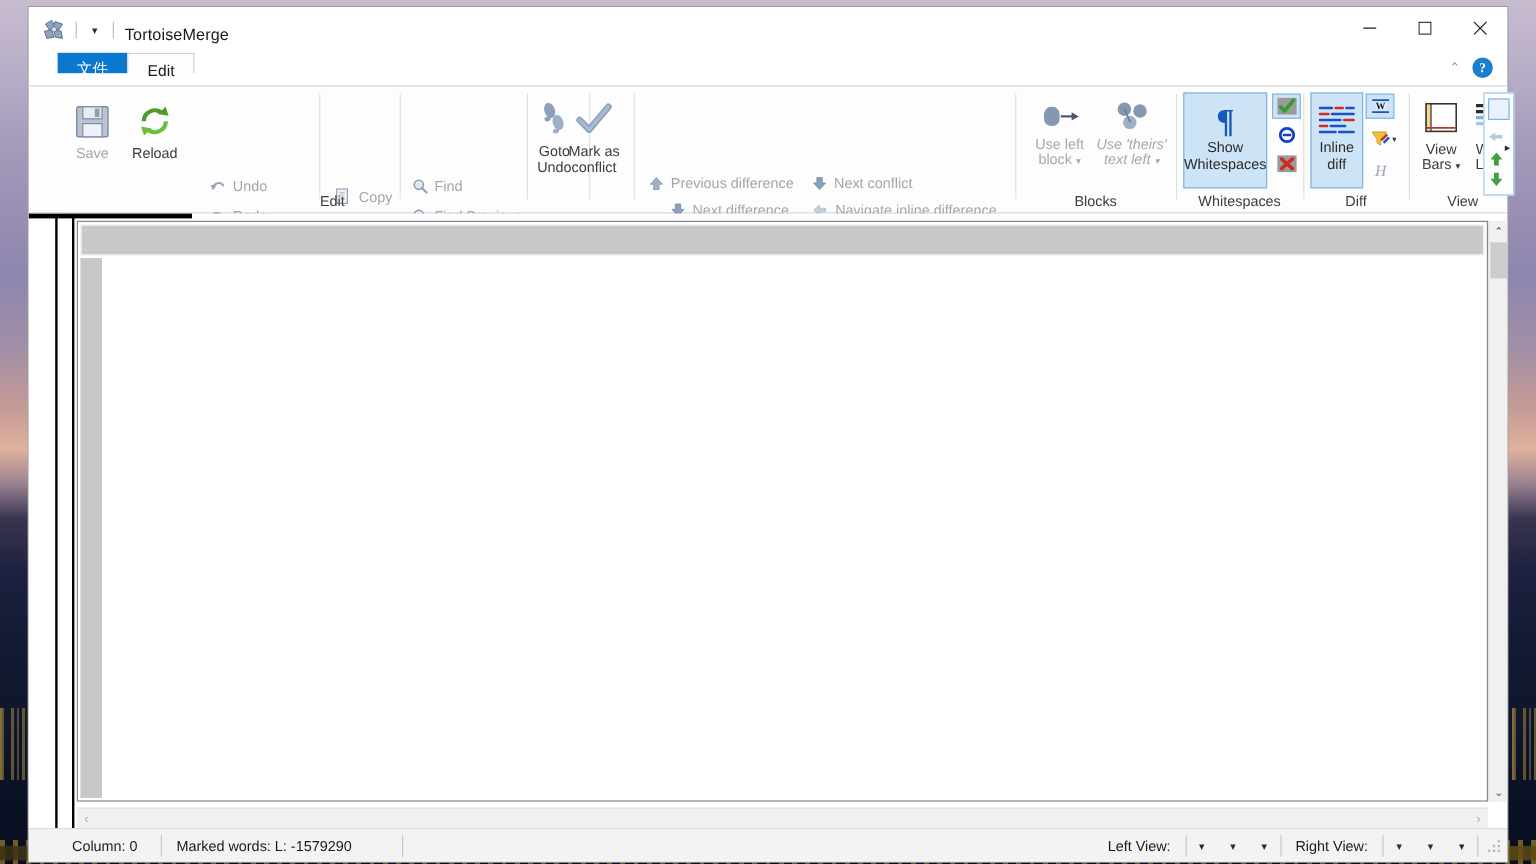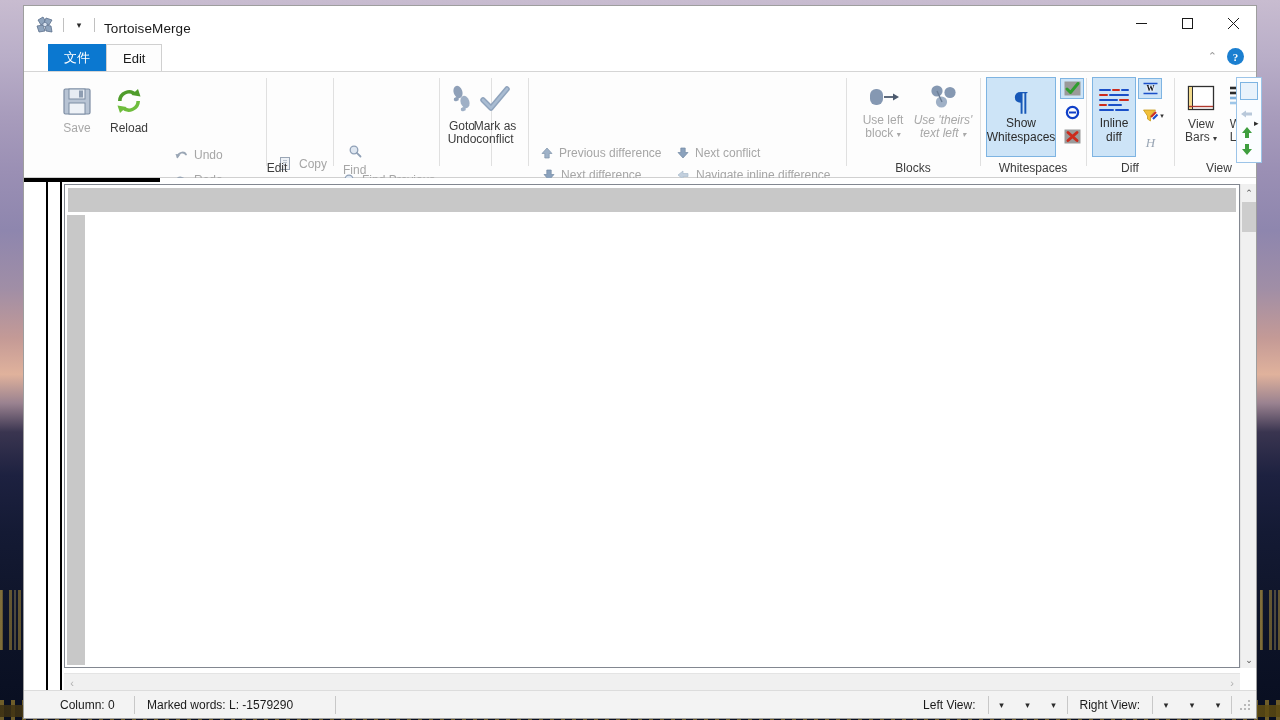--- a/index.html
+++ b/index.html
@@ -60,21 +60,21 @@
   #app-title {
     position:absolute; left:80px; top:15px; font-size:13.5px; color:#1a1a1a;
     letter-spacing:.1px;
   }
   .wincontrols { position:absolute; right:0; top:0; height:34px; display:flex; }
   .wc { width:46px; height:34px; display:flex; align-items:center; justify-content:center; }
 
   
   #tabstrip { position:absolute; left:0; top:38px; right:0; height:27px; background:#fff; }
   .tab {
-    position:absolute; top:0; height:27px; line-height:27px; padding:0 16px;
+    position:absolute; top:0; height:17px; line-height:27px; padding:0 16px;
     font-size:13px; text-align:right; cursor:default;
   }
   .tab.file { left:24px; background:#0b78d0; color:#fff; min-width:56px; }
   .tab.edit { left:82px; background:#fdfdfd; color:#1a1a1a; min-width:46px;
     border-left:1px solid #d0d0d0; border-right:1px solid #d0d0d0; border-top:1px solid #d0d0d0; }
   .ribbon-right-tools {
     position:absolute; right:12px; top:4px; display:flex; align-items:center; gap:10px;
   }
   .collapse-chevron { color:#999; font-size:11px; }
   .help-btn {
@@ -305,21 +305,21 @@
           <svg width="16" height="16" viewBox="0 0 16 16">
             <rect x="2" y="2" width="8" height="11" fill="#c4cdd9" stroke="#8e9db2" stroke-width="1"></rect>
             <rect x="5.5" y="4.5" width="8" height="10" fill="#eef2f7" stroke="#9aa6b5" stroke-width="1"></rect>
           </svg>
         </span>
         <span>Paste</span>
       </div>
 
       <div class="group-sep" style="left:285px;"></div>
 
-      <div class="smallbtn disabled" style="left:293px; top:72px;flex-direction:column;">
+      <div class="smallbtn disabled" style="left:293px; top:72px;">
         <span class="ico">
           <svg width="14" height="14" viewBox="0 0 14 14">
             <circle cx="6" cy="6" r="3.8" fill="#dfe7f1" stroke="#8fa0b6" stroke-width="1.3"></circle>
             <line x1="8.8" y1="8.8" x2="12.5" y2="12.5" stroke="#8fa0b6" stroke-width="1.8" stroke-linecap="round"></line>
           </svg>
         </span>
         <span>Find</span>
       </div>
       <div class="smallbtn disabled" style="left:293px; top:97px;">
         <span class="ico">
@@ -375,21 +375,21 @@
       <div class="group-sep" style="left:0px;"></div>
 
       <div class="smallbtn disabled" style="left:10px; top:70px;justify-content:flex-end;">
         <span class="ico">
           <svg width="14" height="14" viewBox="0 0 14 14">
               <polygon points="7,2 12,7.5 9.2,7.5 9.2,12 4.8,12 4.8,7.5 2,7.5" fill="#9fb2c8" stroke="#8094ab" stroke-width=".7"></polygon>
             </svg>
         </span>
         <span>Previous difference</span>
       </div>
-      <div class="smallbtn disabled" style="left:12px; top:92px;">
+      <div class="smallbtn disabled" style="left:28px; top:92px;">
         <span class="ico">
           <svg width="14" height="14" viewBox="0 0 14 14">
               <polygon points="7,12 12,6.5 9.2,6.5 9.2,2 4.8,2 4.8,6.5 2,6.5" fill="#8ba2bd" stroke="#7289a4" stroke-width=".7"></polygon>
             </svg>
         </span>
         <span>Next difference</span>
       </div>
       <div class="smallbtn disabled" style="left:10px; top:114px;">
         <span class="ico">
           <svg width="14" height="14" viewBox="0 0 14 14">

